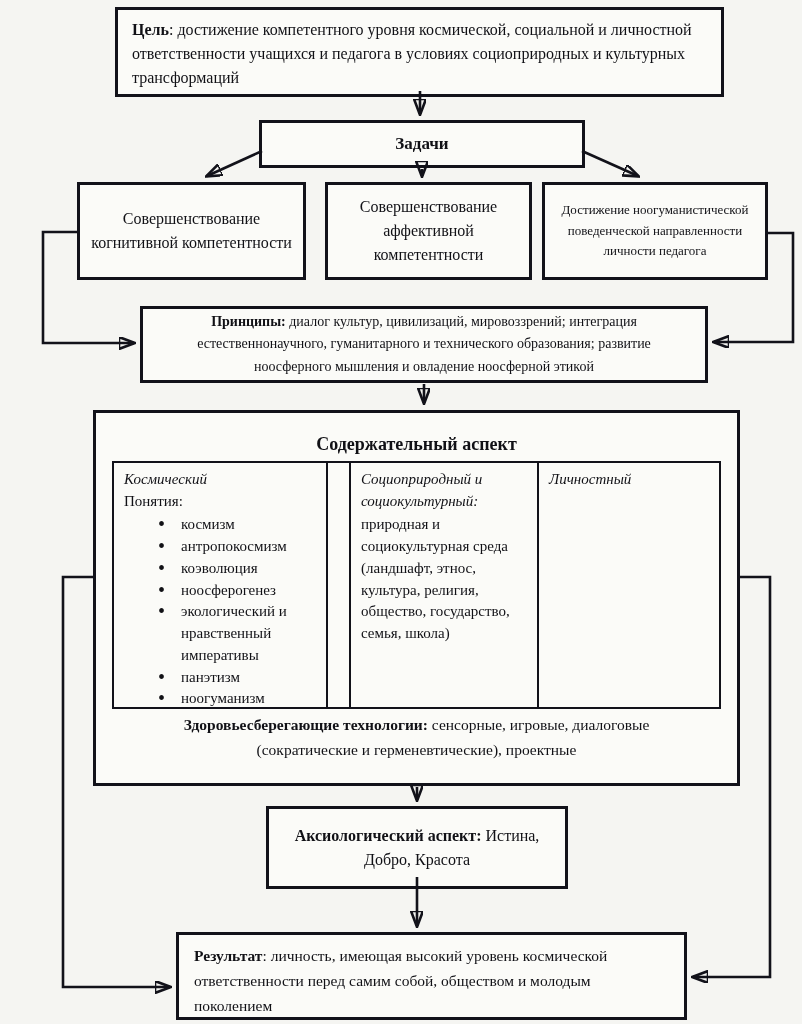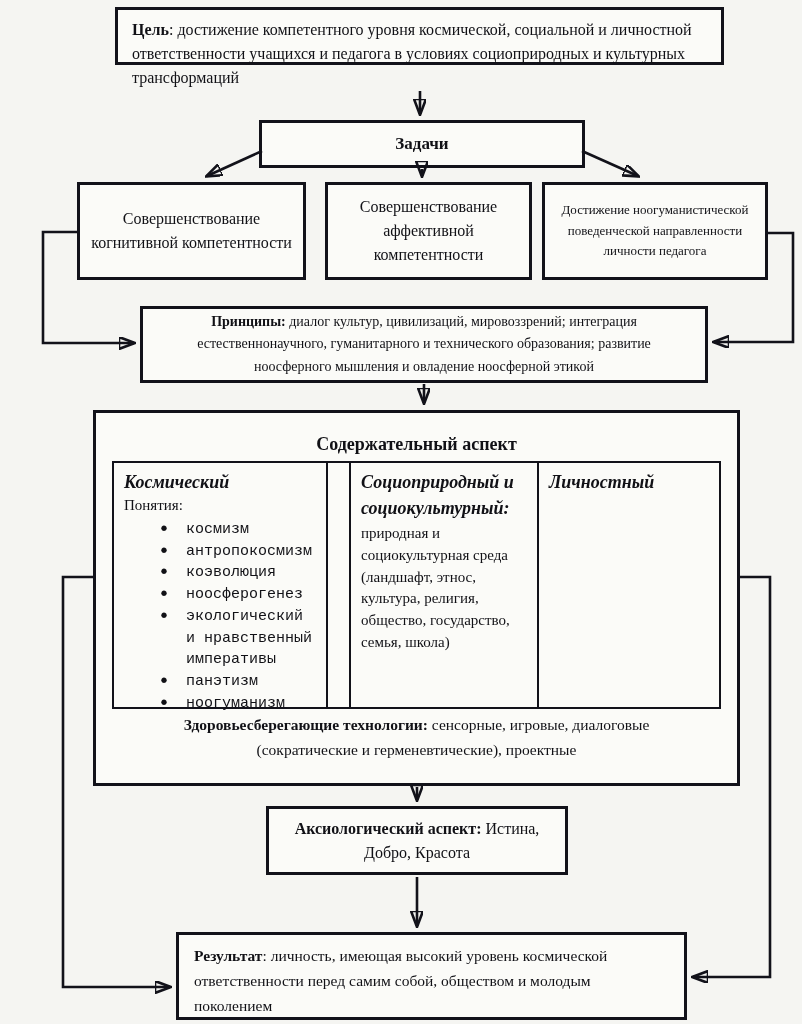--- a/index.html
+++ b/index.html
@@ -19,21 +19,21 @@
   .box {
     position: absolute;
     background: #fbfbf8;
     border: 3px solid #12121a;
     z-index: 1;
   }
 
   .centered { display: flex; align-items: center; justify-content: center; text-align: center; }
 
   
-  .goal-box { left: 115px; top: 7px; width: 609px; height: 58px; padding: 8px 14px; font-size: 16px; line-height: 1.5; }
+  .goal-box { left: 115px; top: 7px; width: 609px; height: 90px; padding: 8px 14px; font-size: 16px; line-height: 1.5; }
   .lead { font-weight: bold; }
 
   
   .tasks-box { left: 259px; top: 120px; width: 326px; height: 48px; font-size: 17px; font-weight: bold; }
 
   .task-box { top: 182px; height: 98px; padding: 6px 10px; font-size: 16px; line-height: 1.5; }
   .task-1 { left: 77px;  width: 229px; }
   .task-2 { left: 325px; width: 207px; }
   .task-3 { left: 542px; width: 226px; font-size: 13px; line-height: 1.6; }
 
@@ -41,35 +41,35 @@
   .principles-box { left: 140px; top: 306px; width: 568px; height: 77px; padding: 8px 16px; font-size: 14px; line-height: 1.6; align-items: center; }
 
   
   .content-box { left: 93px; top: 410px; width: 647px; height: 376px; display: flex; flex-direction: column; padding: 16px; }
   .content-header { height: 36px; border-bottom: 2px solid #12121a; display: flex; align-items: center; justify-content: center; font-size: 18px; font-weight: bold; }
   .content-middle { position: relative; height: 260px; }
   .content-col { position: absolute; top: 0; height: 100%; background: #fbfbf8; border-left: 2px solid #12121a; border-right: 2px solid #12121a; padding: 6px 8px 6px 10px; font-size: 15px; line-height: 1.45; }
   .col-1 { left: 0; width: 216px; }
   .col-2 { left: 237px; width: 195px; }
   .col-3 { right: 0; width: 184px; }
-  .col-heading { font-weight: bold; font-style: italic; font-size: 18px; }
+  .col-heading { font-weight: normal; font-style: italic; font-size: 15px; }
   .col-sub { margin-bottom: 2px; }
   .col-text { margin-top: 2px; }
   ul.concepts { list-style: none; }
-  .col-1 ul.concepts { padding-left: 34px; font-family: Liberation Mono, monospace; }
+  .col-1 ul.concepts { padding-left: 34px; }
   .col-3 ul.concepts { padding-left: 12px; margin-top: 2px; }
   ul.concepts li { display: flex; align-items: flex-start; }
   ul.concepts li::before { content: "\2022"; font-size: 20px; line-height: 21px; margin-right: 16px; }
   .col-3 ul.concepts li::before { margin-right: 14px; }
   ul.concepts li span { display: block; }
 
   .content-bottom { flex: 1; border-top: 2px solid #12121a; display: flex; align-items: center; justify-content: center; text-align: center; font-size: 15.5px; line-height: 1.6; padding: 4px 20px; }
 
   
-  .axiology-box { left: 266px; top: 806px; width: 302px; height: 69px; padding: 4px 10px; font-size: 16px; line-height: 1.5; }
+  .axiology-box { left: 266px; top: 806px; width: 302px; height: 83px; padding: 4px 10px; font-size: 16px; line-height: 1.5; }
 
   
   .result-box { left: 176px; top: 932px; width: 511px; height: 88px; padding: 9px 15px; font-size: 15.5px; line-height: 1.6; }
 
   
   svg.connectors { position: absolute; left: 0; top: 0; z-index: 2; pointer-events: none; }
   svg.connectors path { fill: none; stroke: #12121a; stroke-width: 2.6px; }
 </style>
 </head>
 <body>

